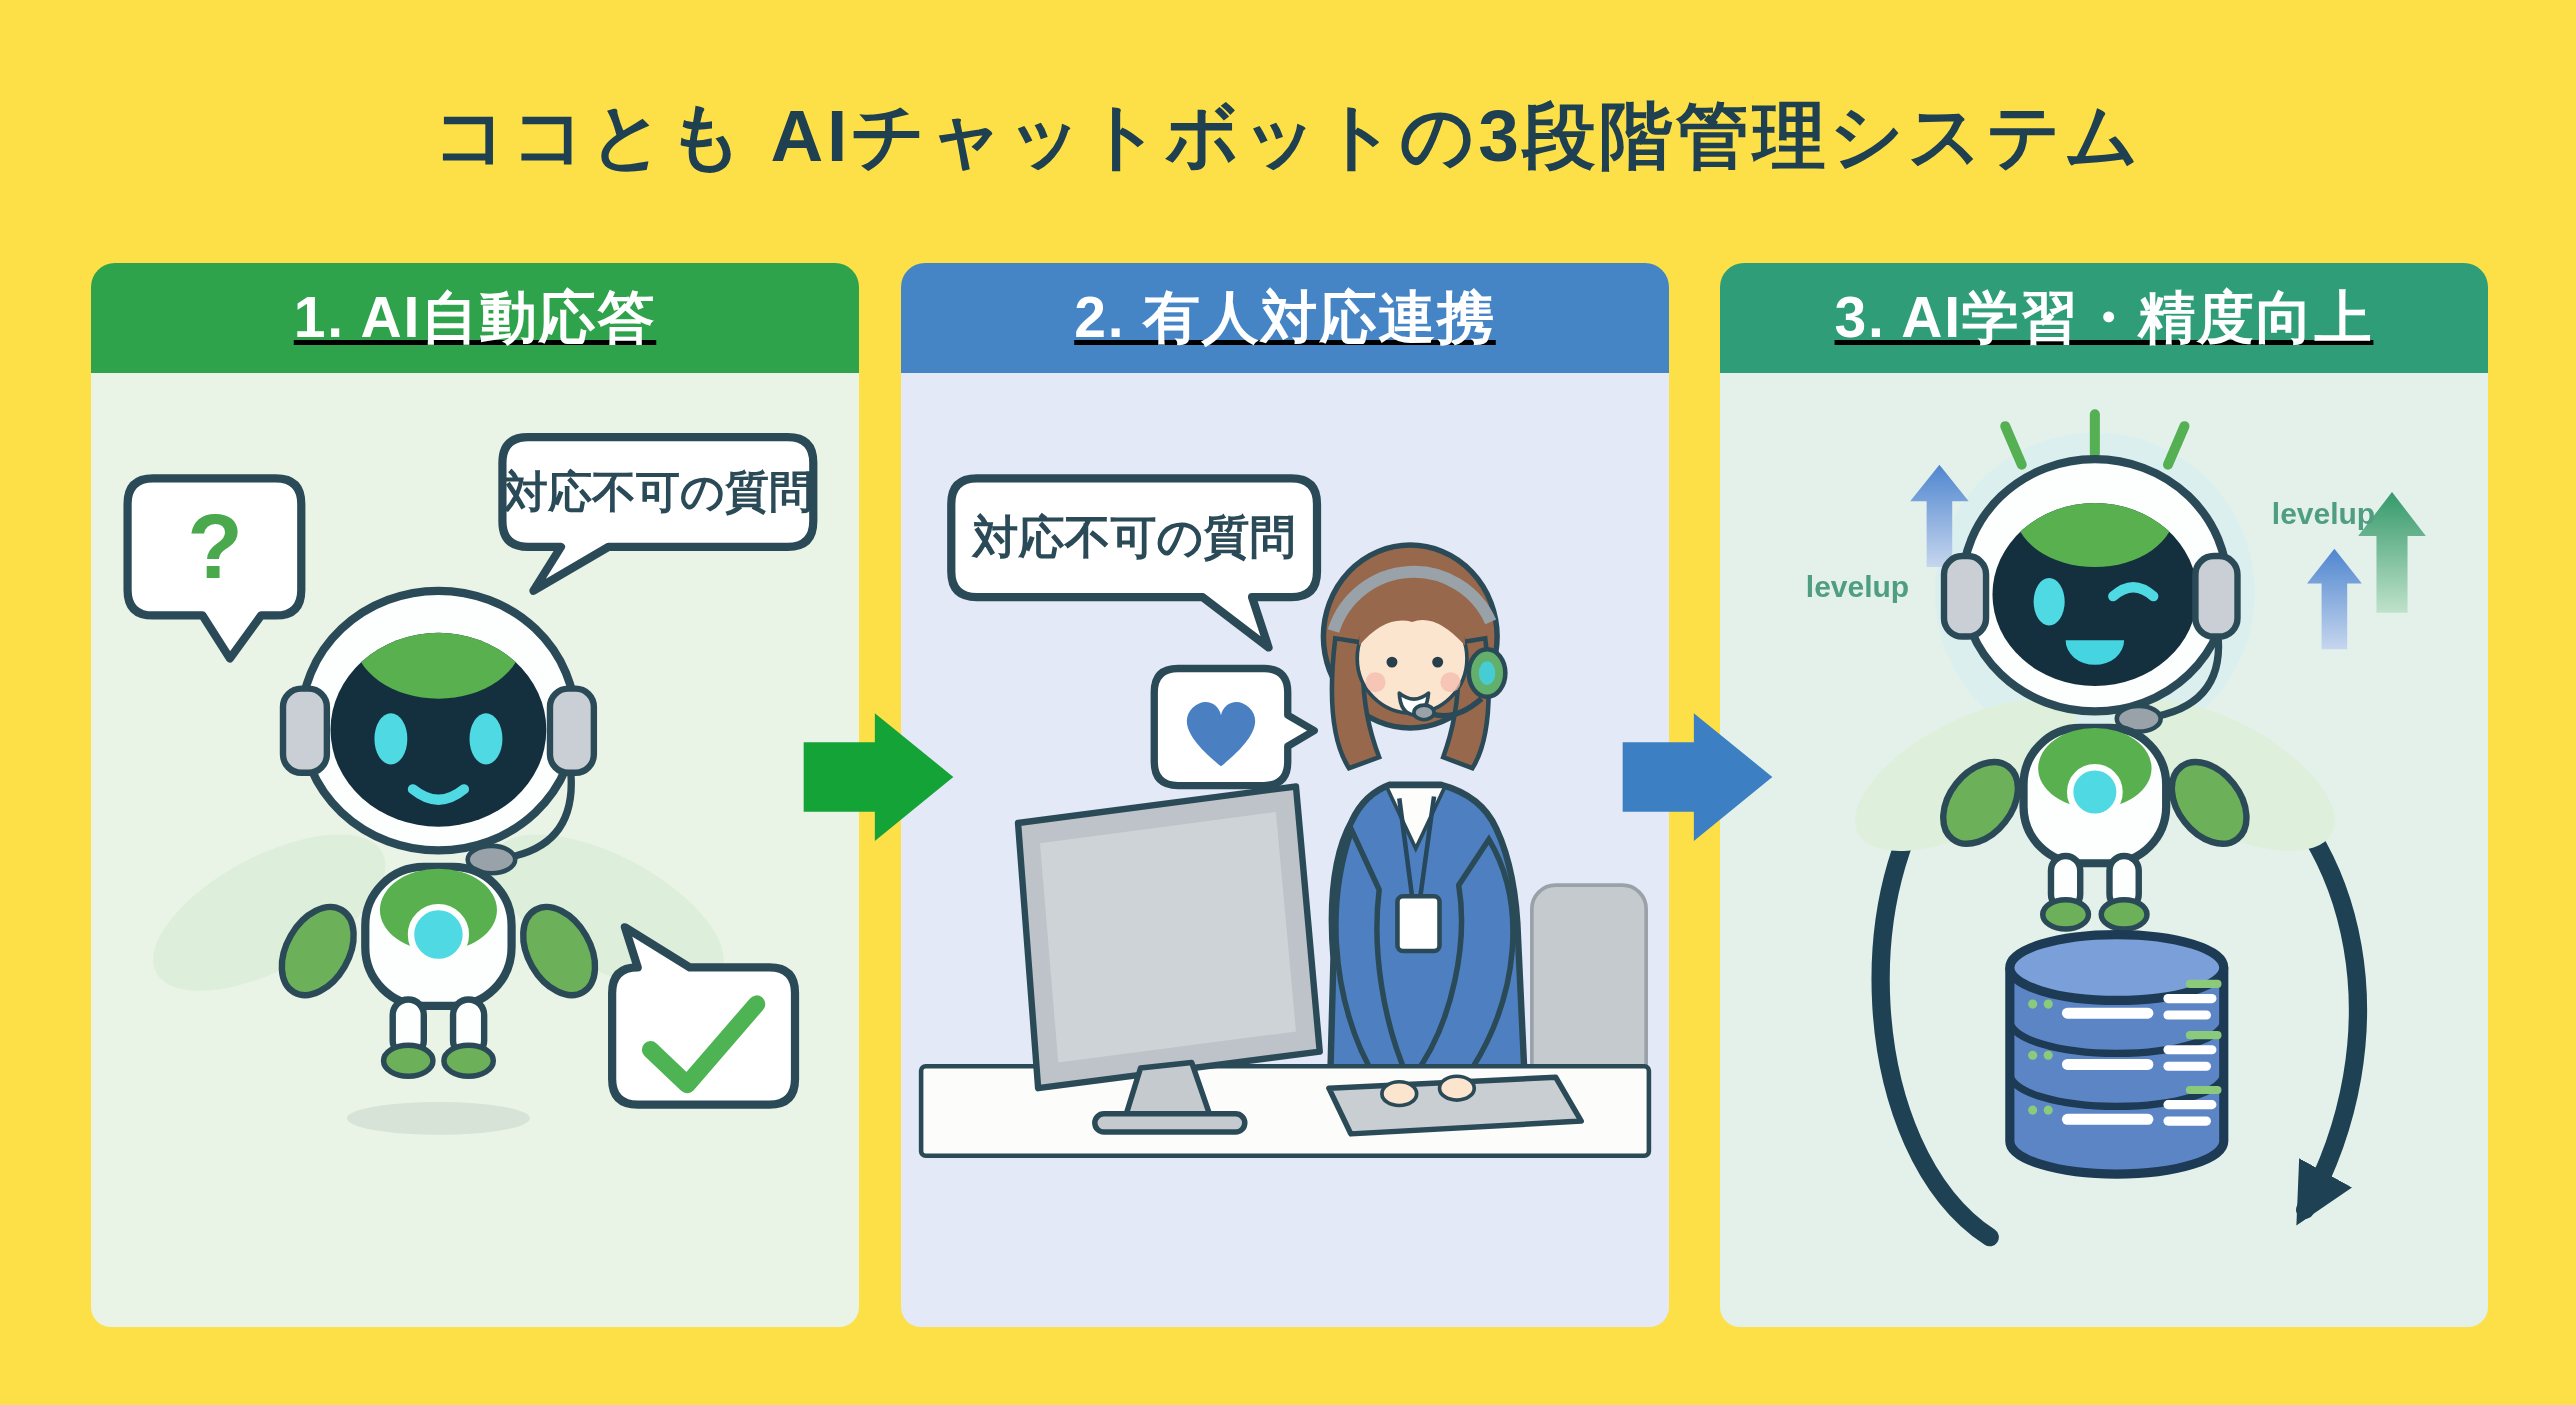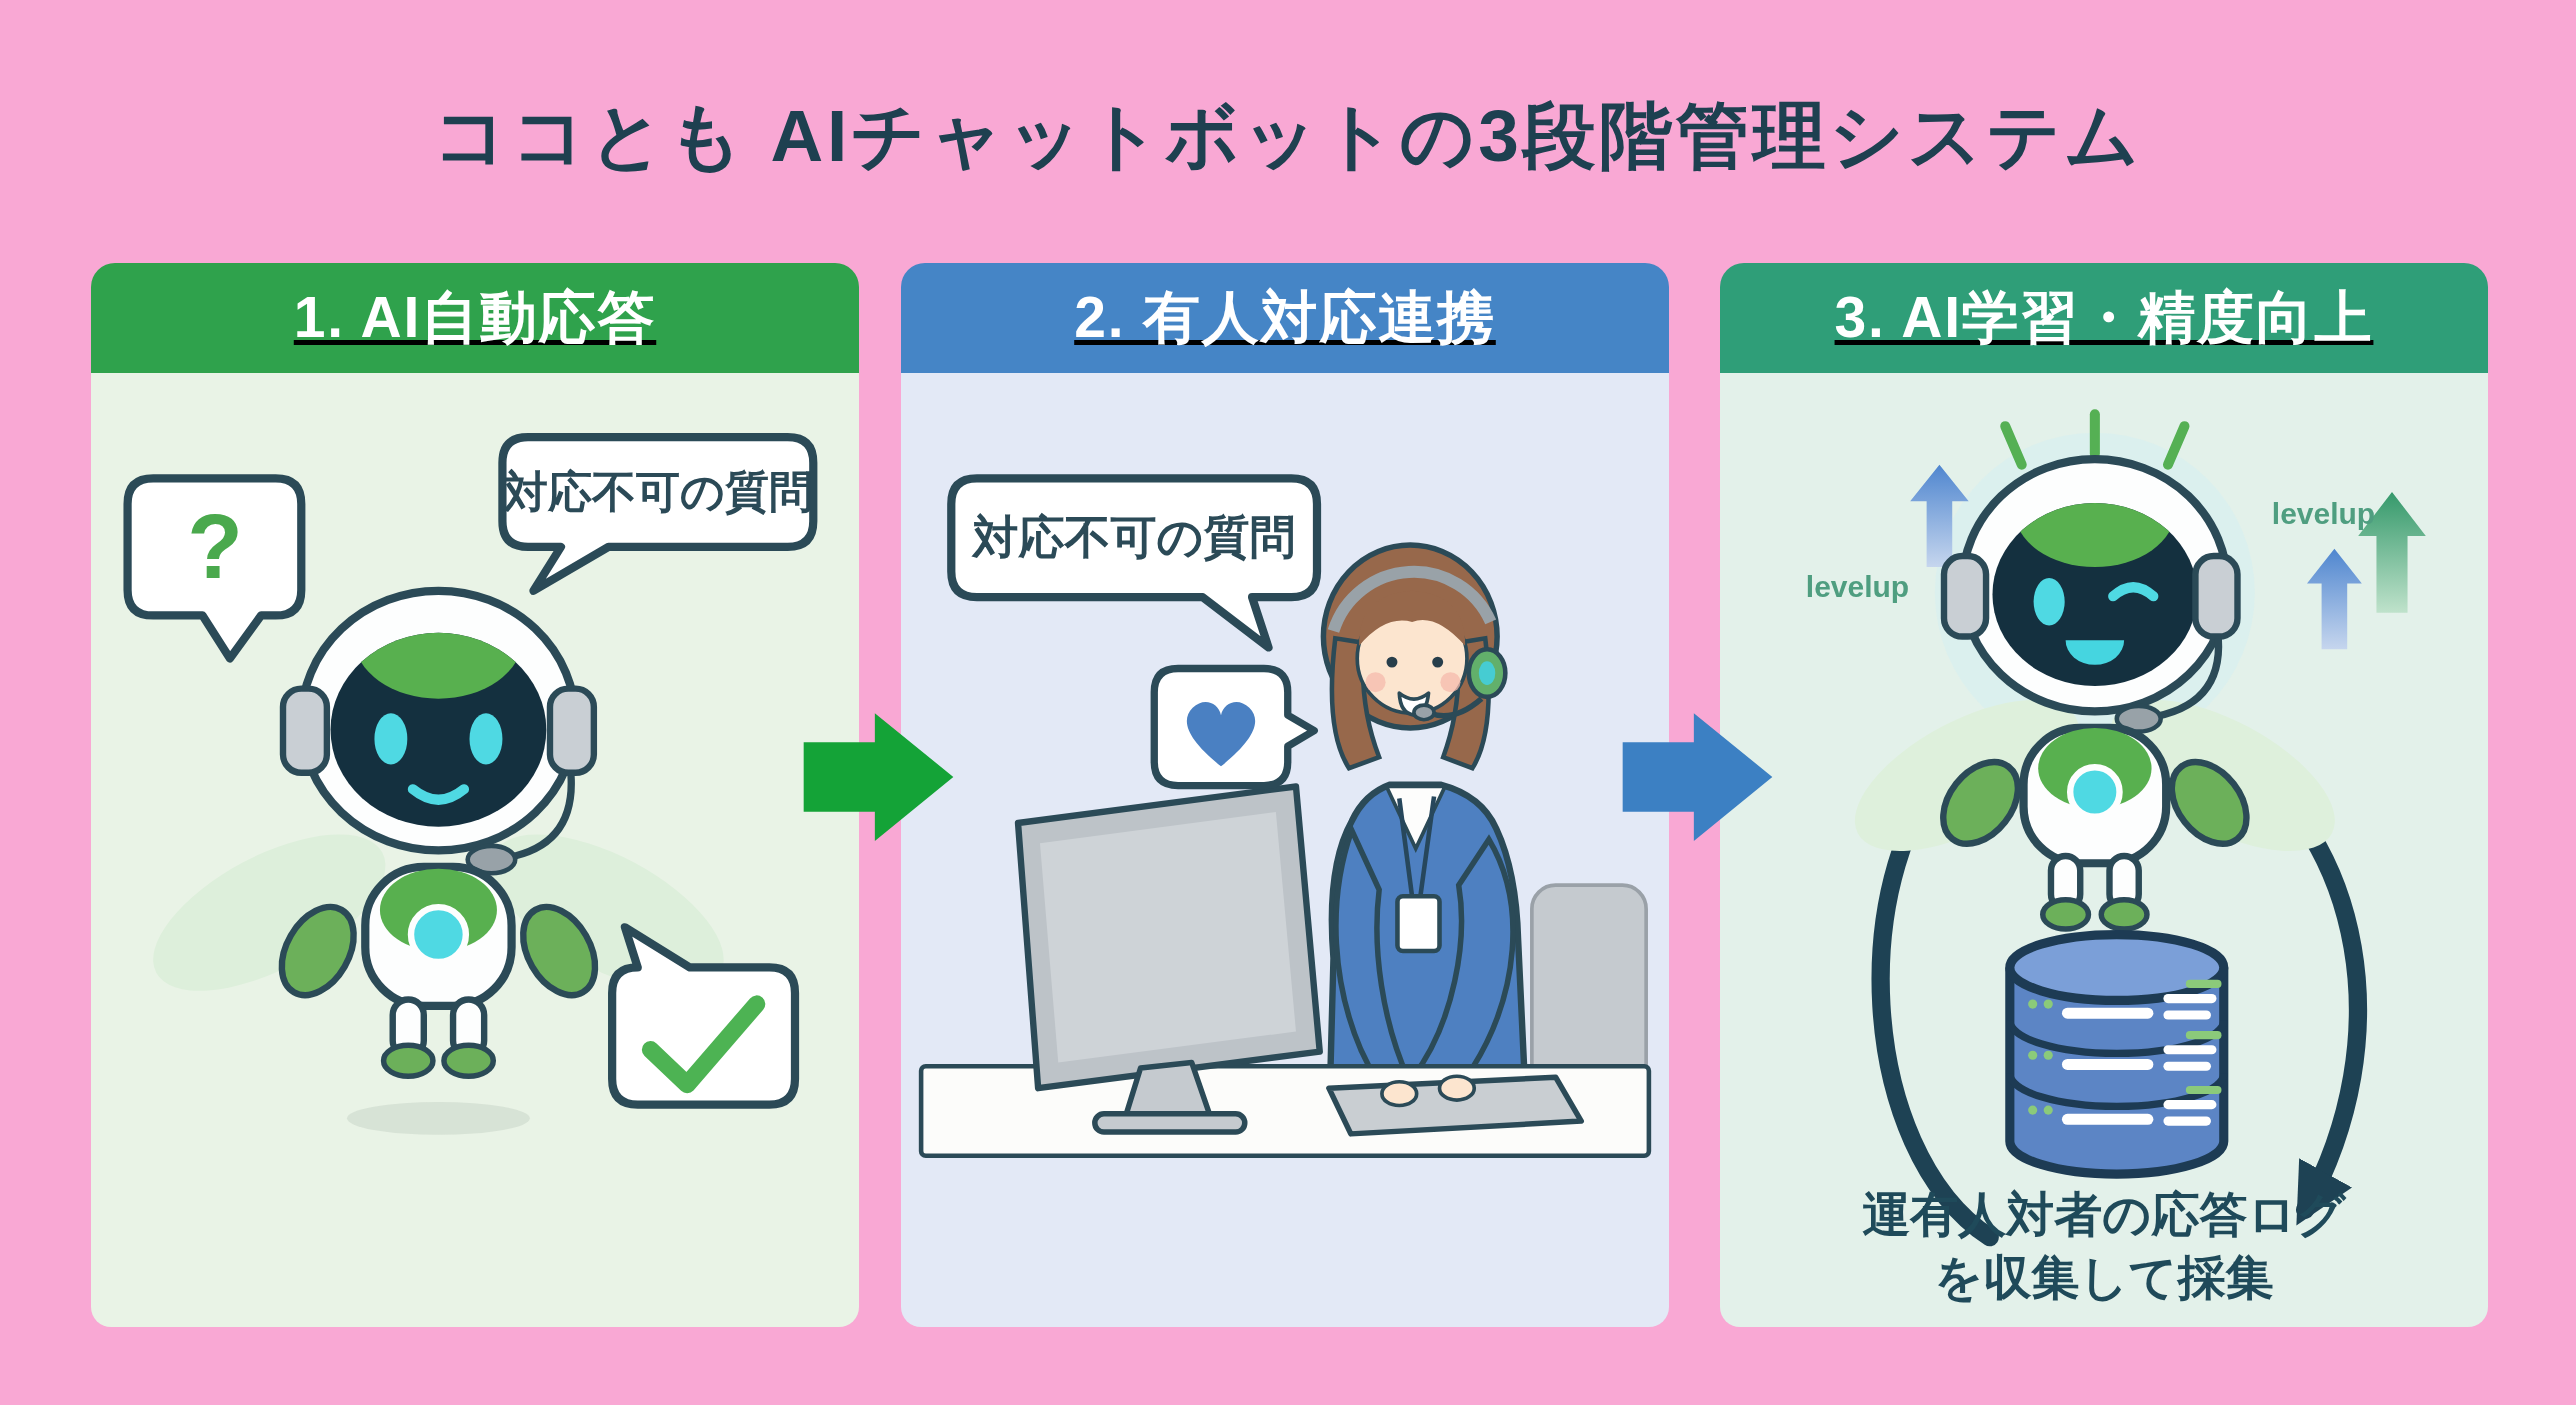--- a/index.html
+++ b/index.html
@@ -1,16 +1,16 @@
 <!DOCTYPE html>
 <html style="font-size:14.6px"><head>
 <meta charset="utf-8">
 <style>
   html,body{margin:0;padding:0;background:#fafaf6;}
-  .canvas{position:relative;width:2576px;height:1405px;background:#f9a8d4;overflow:hidden;
+  .canvas{position:relative;width:2576px;height:1405px;background:#fde047;overflow:hidden;
           font-family:"Liberation Sans","DejaVu Sans",sans-serif;}
   .page-title{position:absolute;left:0;top:88px;width:100%;text-align:center;
               font-size:73px;font-weight:800;color:#1e4050;letter-spacing:3.7px;}
   .panel{position:absolute;top:263px;width:768px;height:1064px;text-decoration:underline;}
   .panel-header{height:110px;border-radius:24px 24px 0 0;display:flex;align-items:center;justify-content:center;
                 color:#ffffff;font-size:57px;font-weight:800;letter-spacing:1.8px;}
   .panel-body{position:relative;height:954px;border-radius:0 0 20px 20px;overflow:hidden;}
   #panel1{left:91px;} #panel2{left:901px;} #panel3{left:1720px;}
   #panel1 .panel-header{background:#2fa24c;}
   #panel2 .panel-header{background:#4585c6;}
@@ -226,24 +226,20 @@
         </g>
       </svg>
       <div class="overlay levelup" style="left:69px;top:163px;width:137px;height:101px;">
         <span>level</span>
         <span>up</span>
       </div>
       <div class="overlay levelup" style="left:535px;top:90px;width:137px;height:101px;">
         <span>level</span>
         <span>up</span>
       </div>
-      <div class="overlay caption" style="left:64px;top:805px;width:640px;height:137px;">
-        <span>運有人対者の応答ログ</span>
-        <span>を収集して採集</span>
-      </div>
     </div>
   </div>
 
   <svg class="flow-arrow" style="left:796px;" width="165" height="146" viewBox="0 0 180 160">
     <polygon points="8,42 86,42 86,10 172,80 86,150 86,118 8,118" fill="#14a337"></polygon>
   </svg>
   <svg class="flow-arrow" style="left:1615px;" width="165" height="146" viewBox="0 0 180 160">
     <polygon points="8,42 86,42 86,10 172,80 86,150 86,118 8,118" fill="#3c80c3"></polygon>
   </svg>
 

